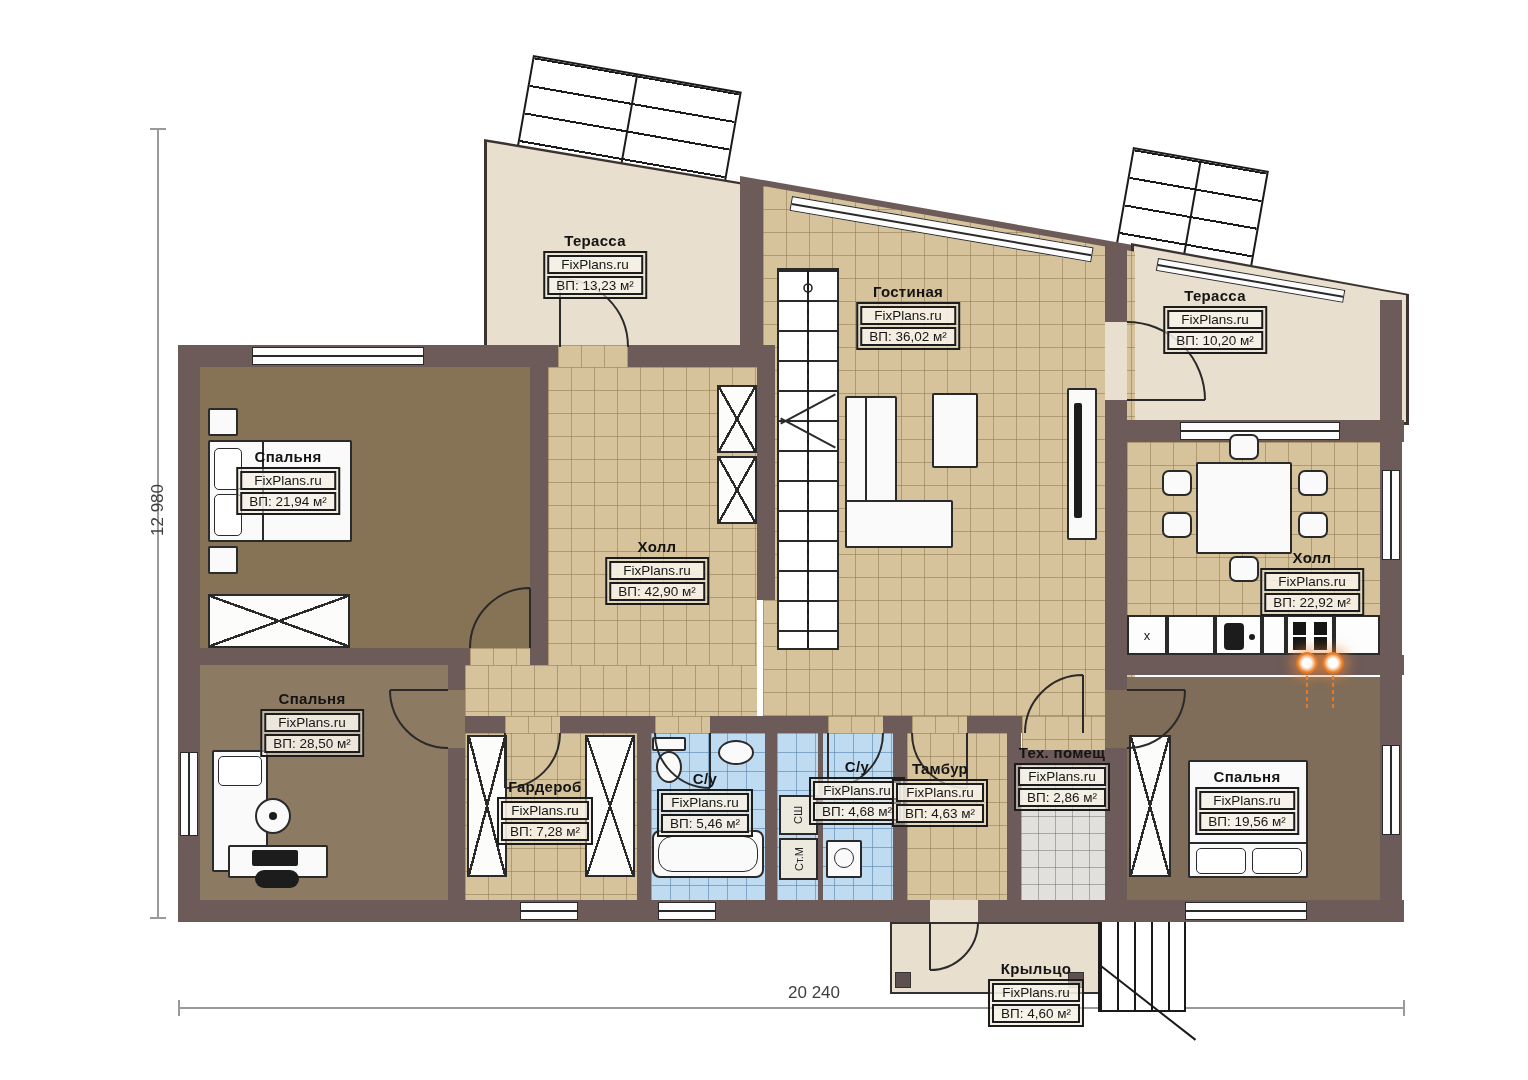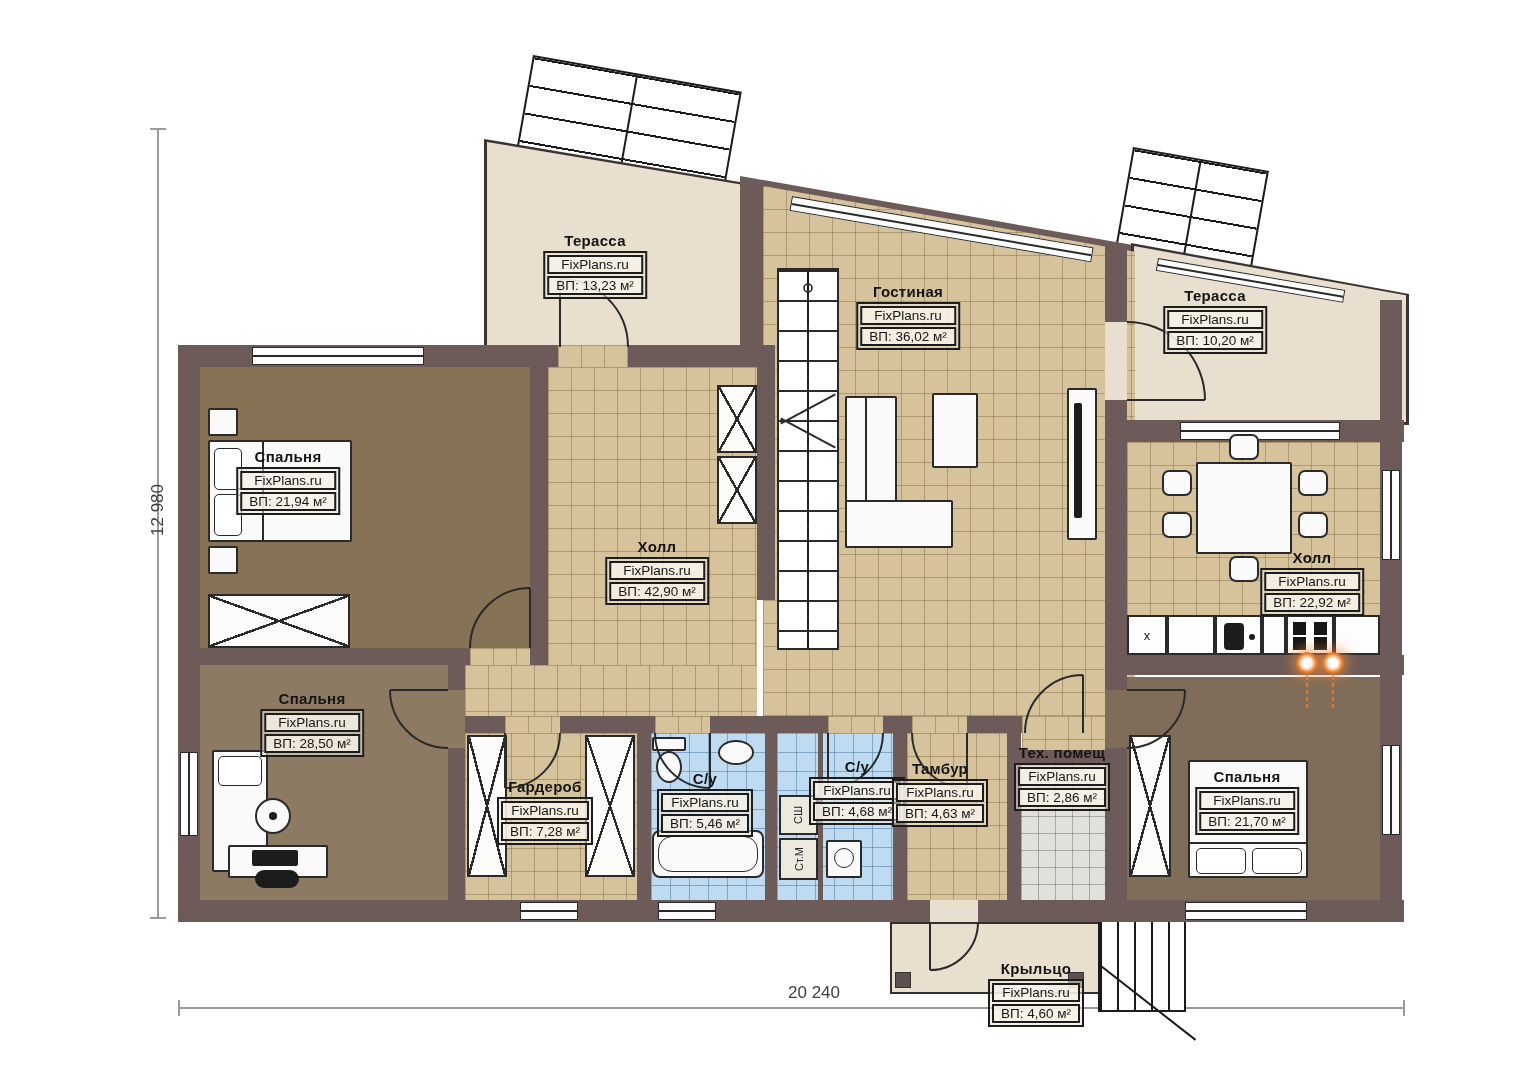--- a/index.html
+++ b/index.html
@@ -327,21 +327,21 @@
     <div class="room-name">Тех. помещ</div>
     <div class="label-box">
         <div class="label-cell">FixPlans.ru</div>
     <div class="label-cell">ВП: 2,86 м²</div>
       </div>
   </div>
   <div class="room-label" style="left:1247px;top:768px;">
     <div class="room-name">Спальня</div>
     <div class="label-box">
         <div class="label-cell">FixPlans.ru</div>
-    <div class="label-cell">ВП: 21,70 м²</div>
+    <div class="label-cell">ВП: 19,56 м²</div>
       </div>
   </div>
   <div class="room-label" style="left:1036px;top:928px;margin-top:32px;">
     <div class="room-name">Крыльцо</div>
     <div class="label-box">
         <div class="label-cell">FixPlans.ru</div>
     <div class="label-cell">ВП: 4,60 м²</div>
       </div>
   </div>
 

